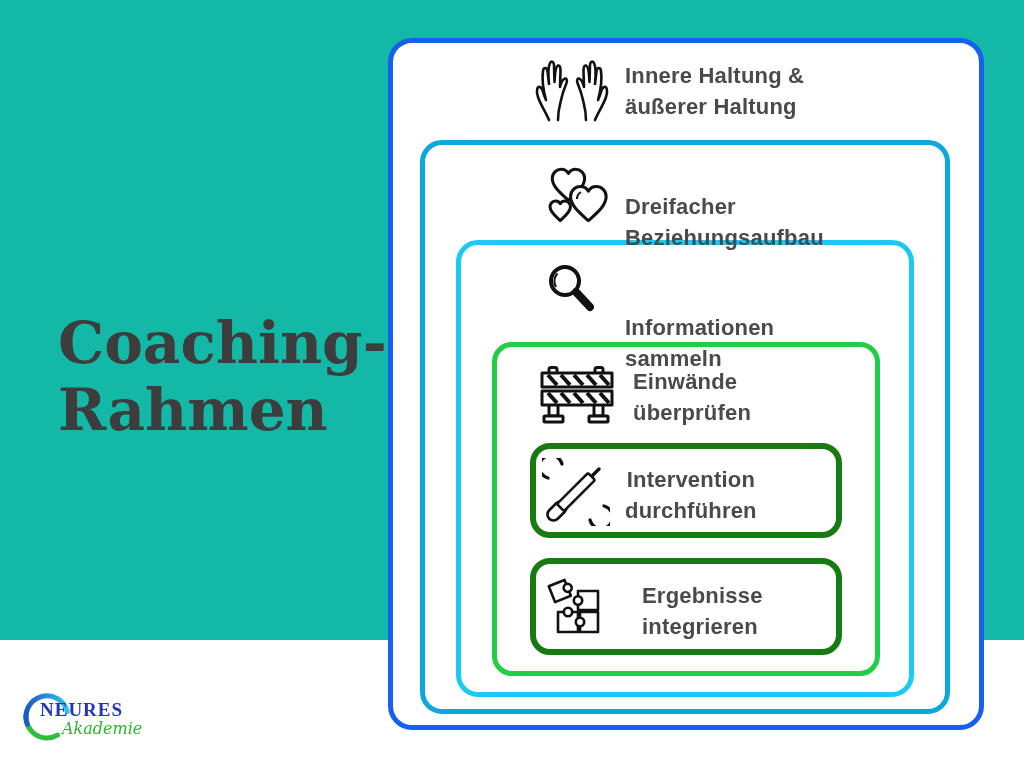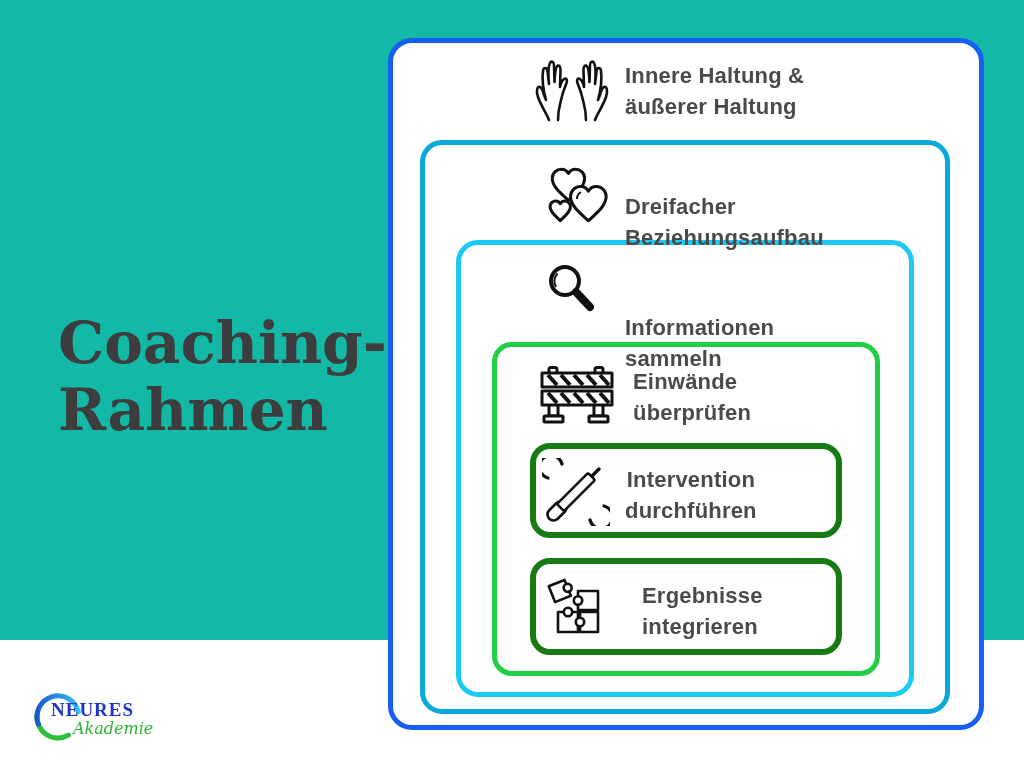--- a/index.html
+++ b/index.html
@@ -2,21 +2,21 @@
 <html><head>
 <meta charset="utf-8">
 <style>
   html,body{margin:0;padding:0;}
   body{width:1024px;height:768px;overflow:hidden;font-family:"Liberation Sans",sans-serif;}
   .stage{position:relative;width:1024px;height:640px;background:#14b8a6;}
   .box{position:absolute;background:#ffffff;border-style:solid;box-sizing:border-box;}
   .label{position:absolute;color:#4a4a4a;font-weight:700;font-size:22px;line-height:31px;letter-spacing:0.2px;white-space:nowrap;}
   .label span{display:block;}
   .title{position:absolute;left:26px;top:310px;font-family:"DejaVu Serif","Liberation Serif",serif;font-weight:700;font-size:58px;line-height:67px;color:#3d3d3d;margin-left:32px;}
-  .logo{position:absolute;left:31px;top:688px;}
+  .logo{position:absolute;left:20px;top:688px;}
   svg{display:block;}
 </style>
 </head>
 <body>
 
 <div class="stage">
 
   <div class="box" style="left: 388px; top: 38px; width: 596px; height: 692px; border-width: 5px; border-radius: 24px; border-color: rgb(23, 94, 242);"></div>
   <div class="box" style="left: 420px; top: 140px; width: 530px; height: 574px; border-width: 5px; border-radius: 22px; border-color: rgb(10, 168, 219);"></div>
   <div class="box" style="left: 456px; top: 240px; width: 458px; height: 457px; border-width: 5px; border-radius: 22px; border-color: rgb(27, 201, 245);"></div>

